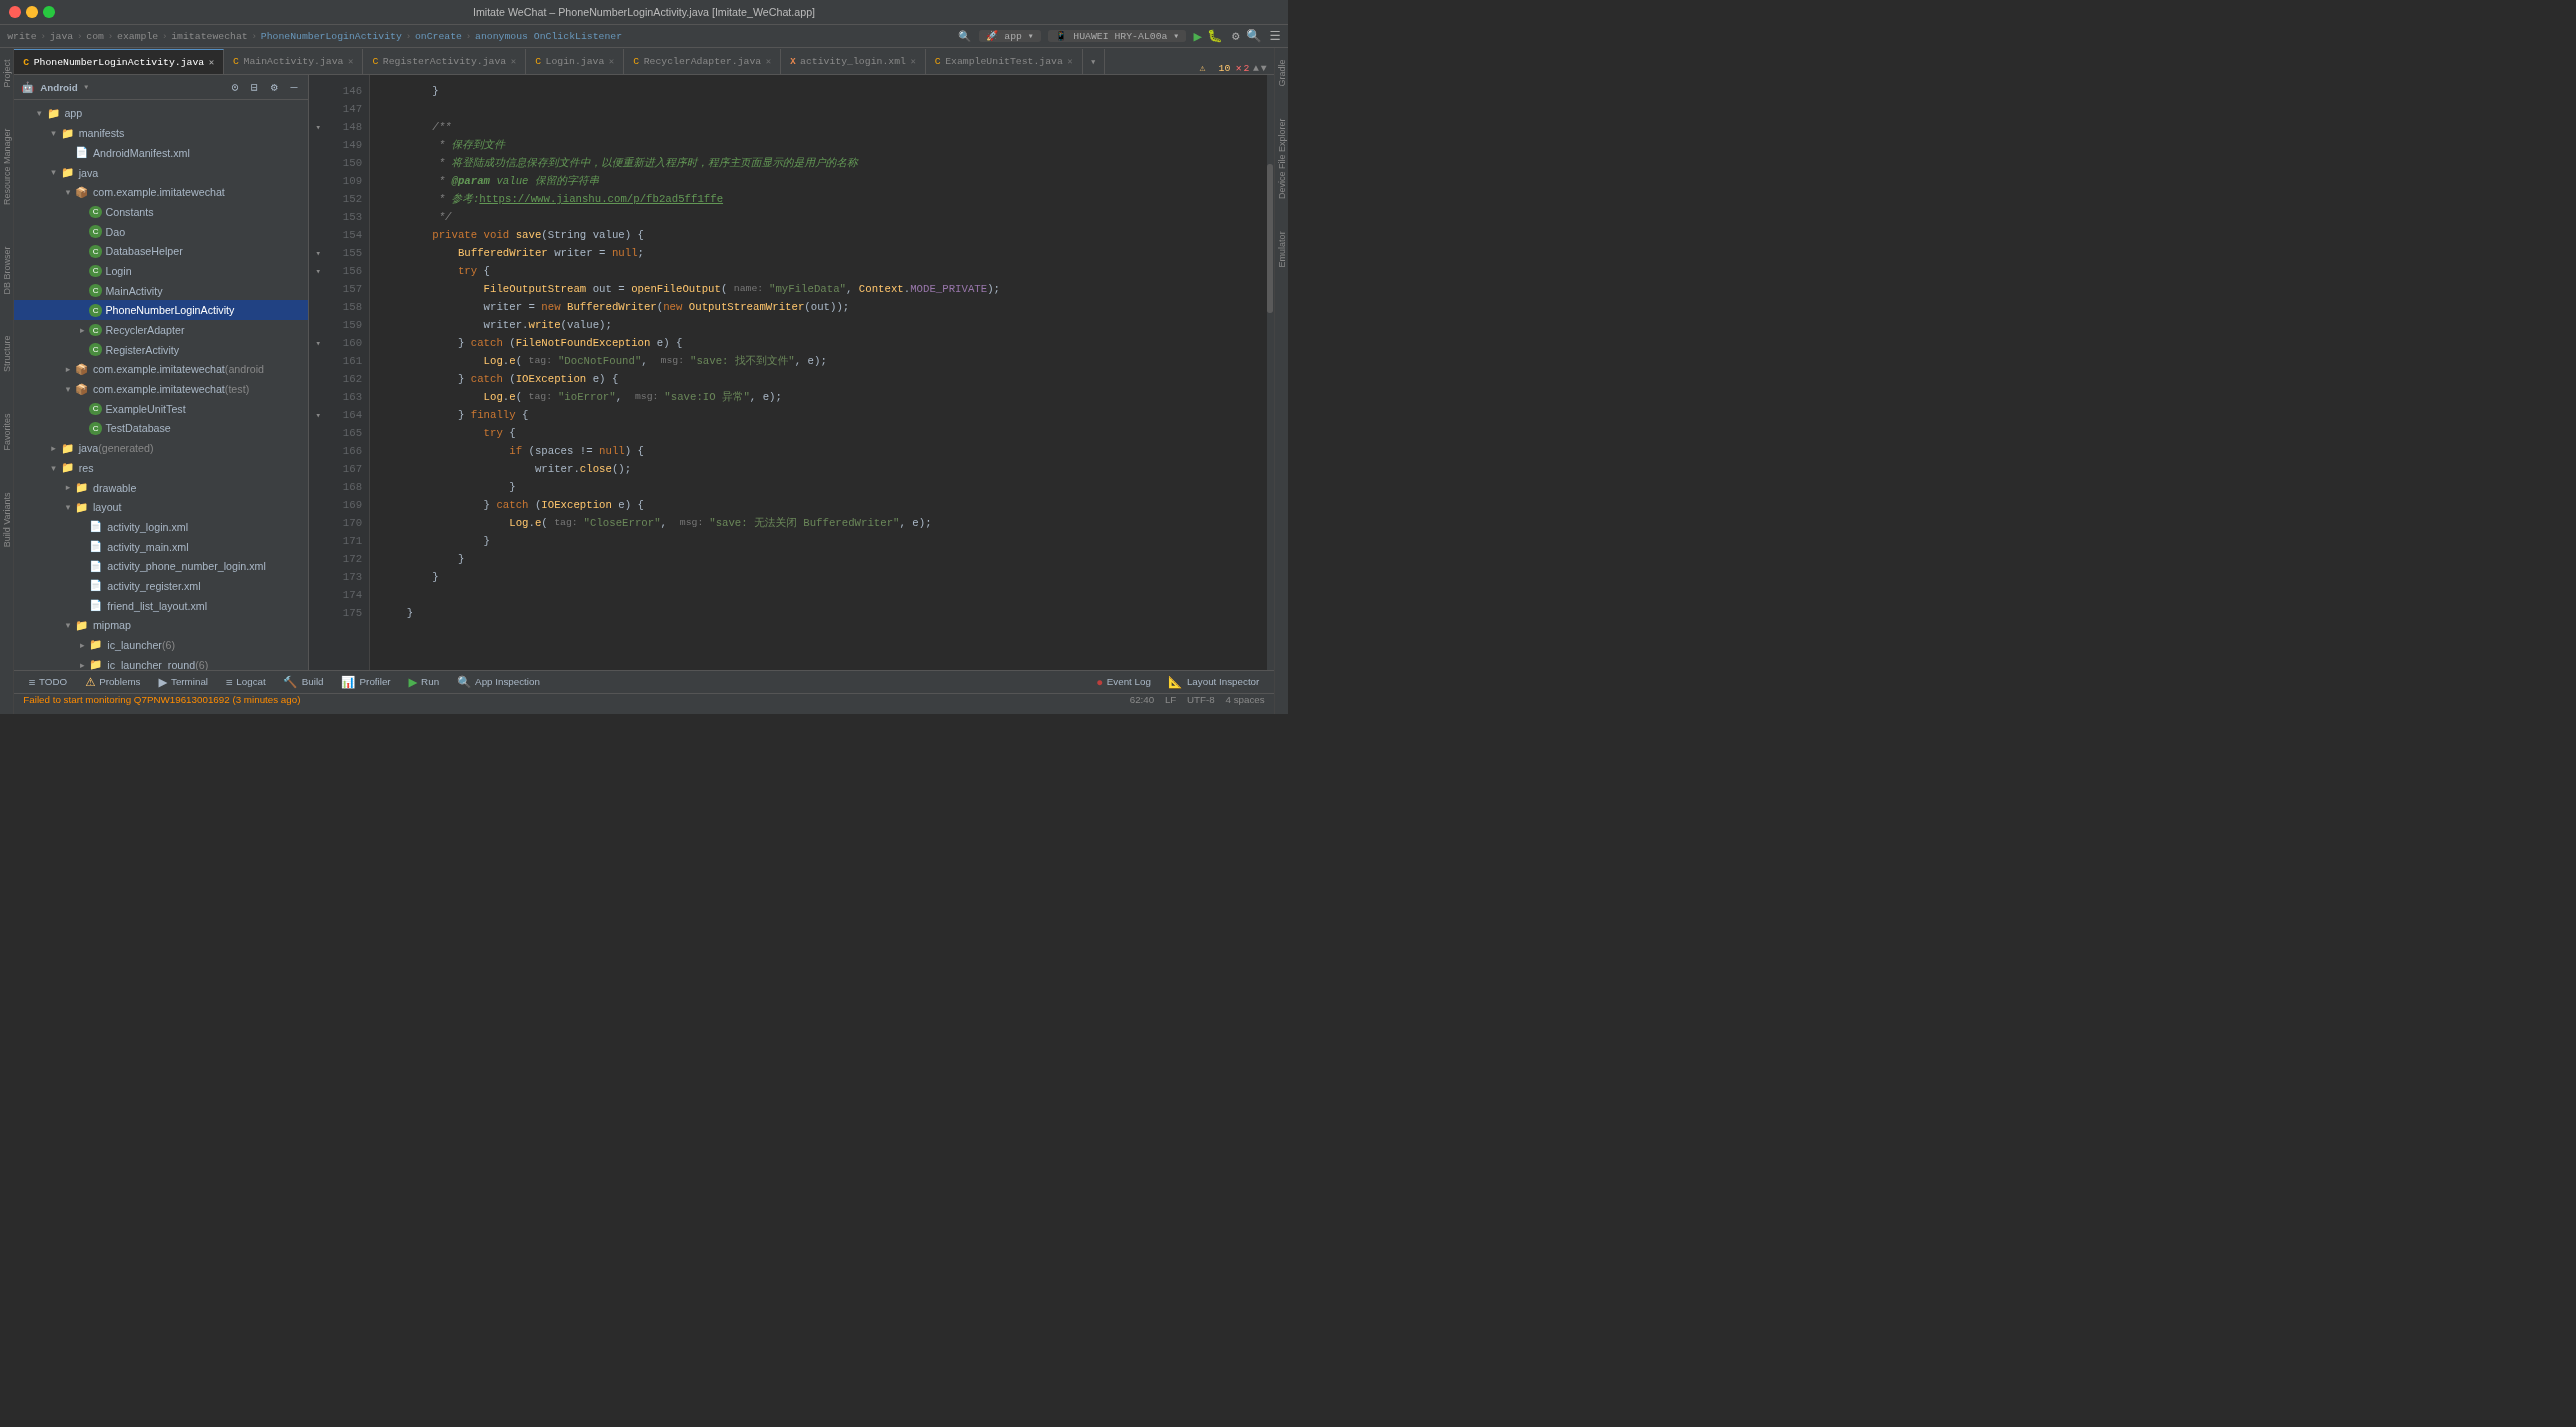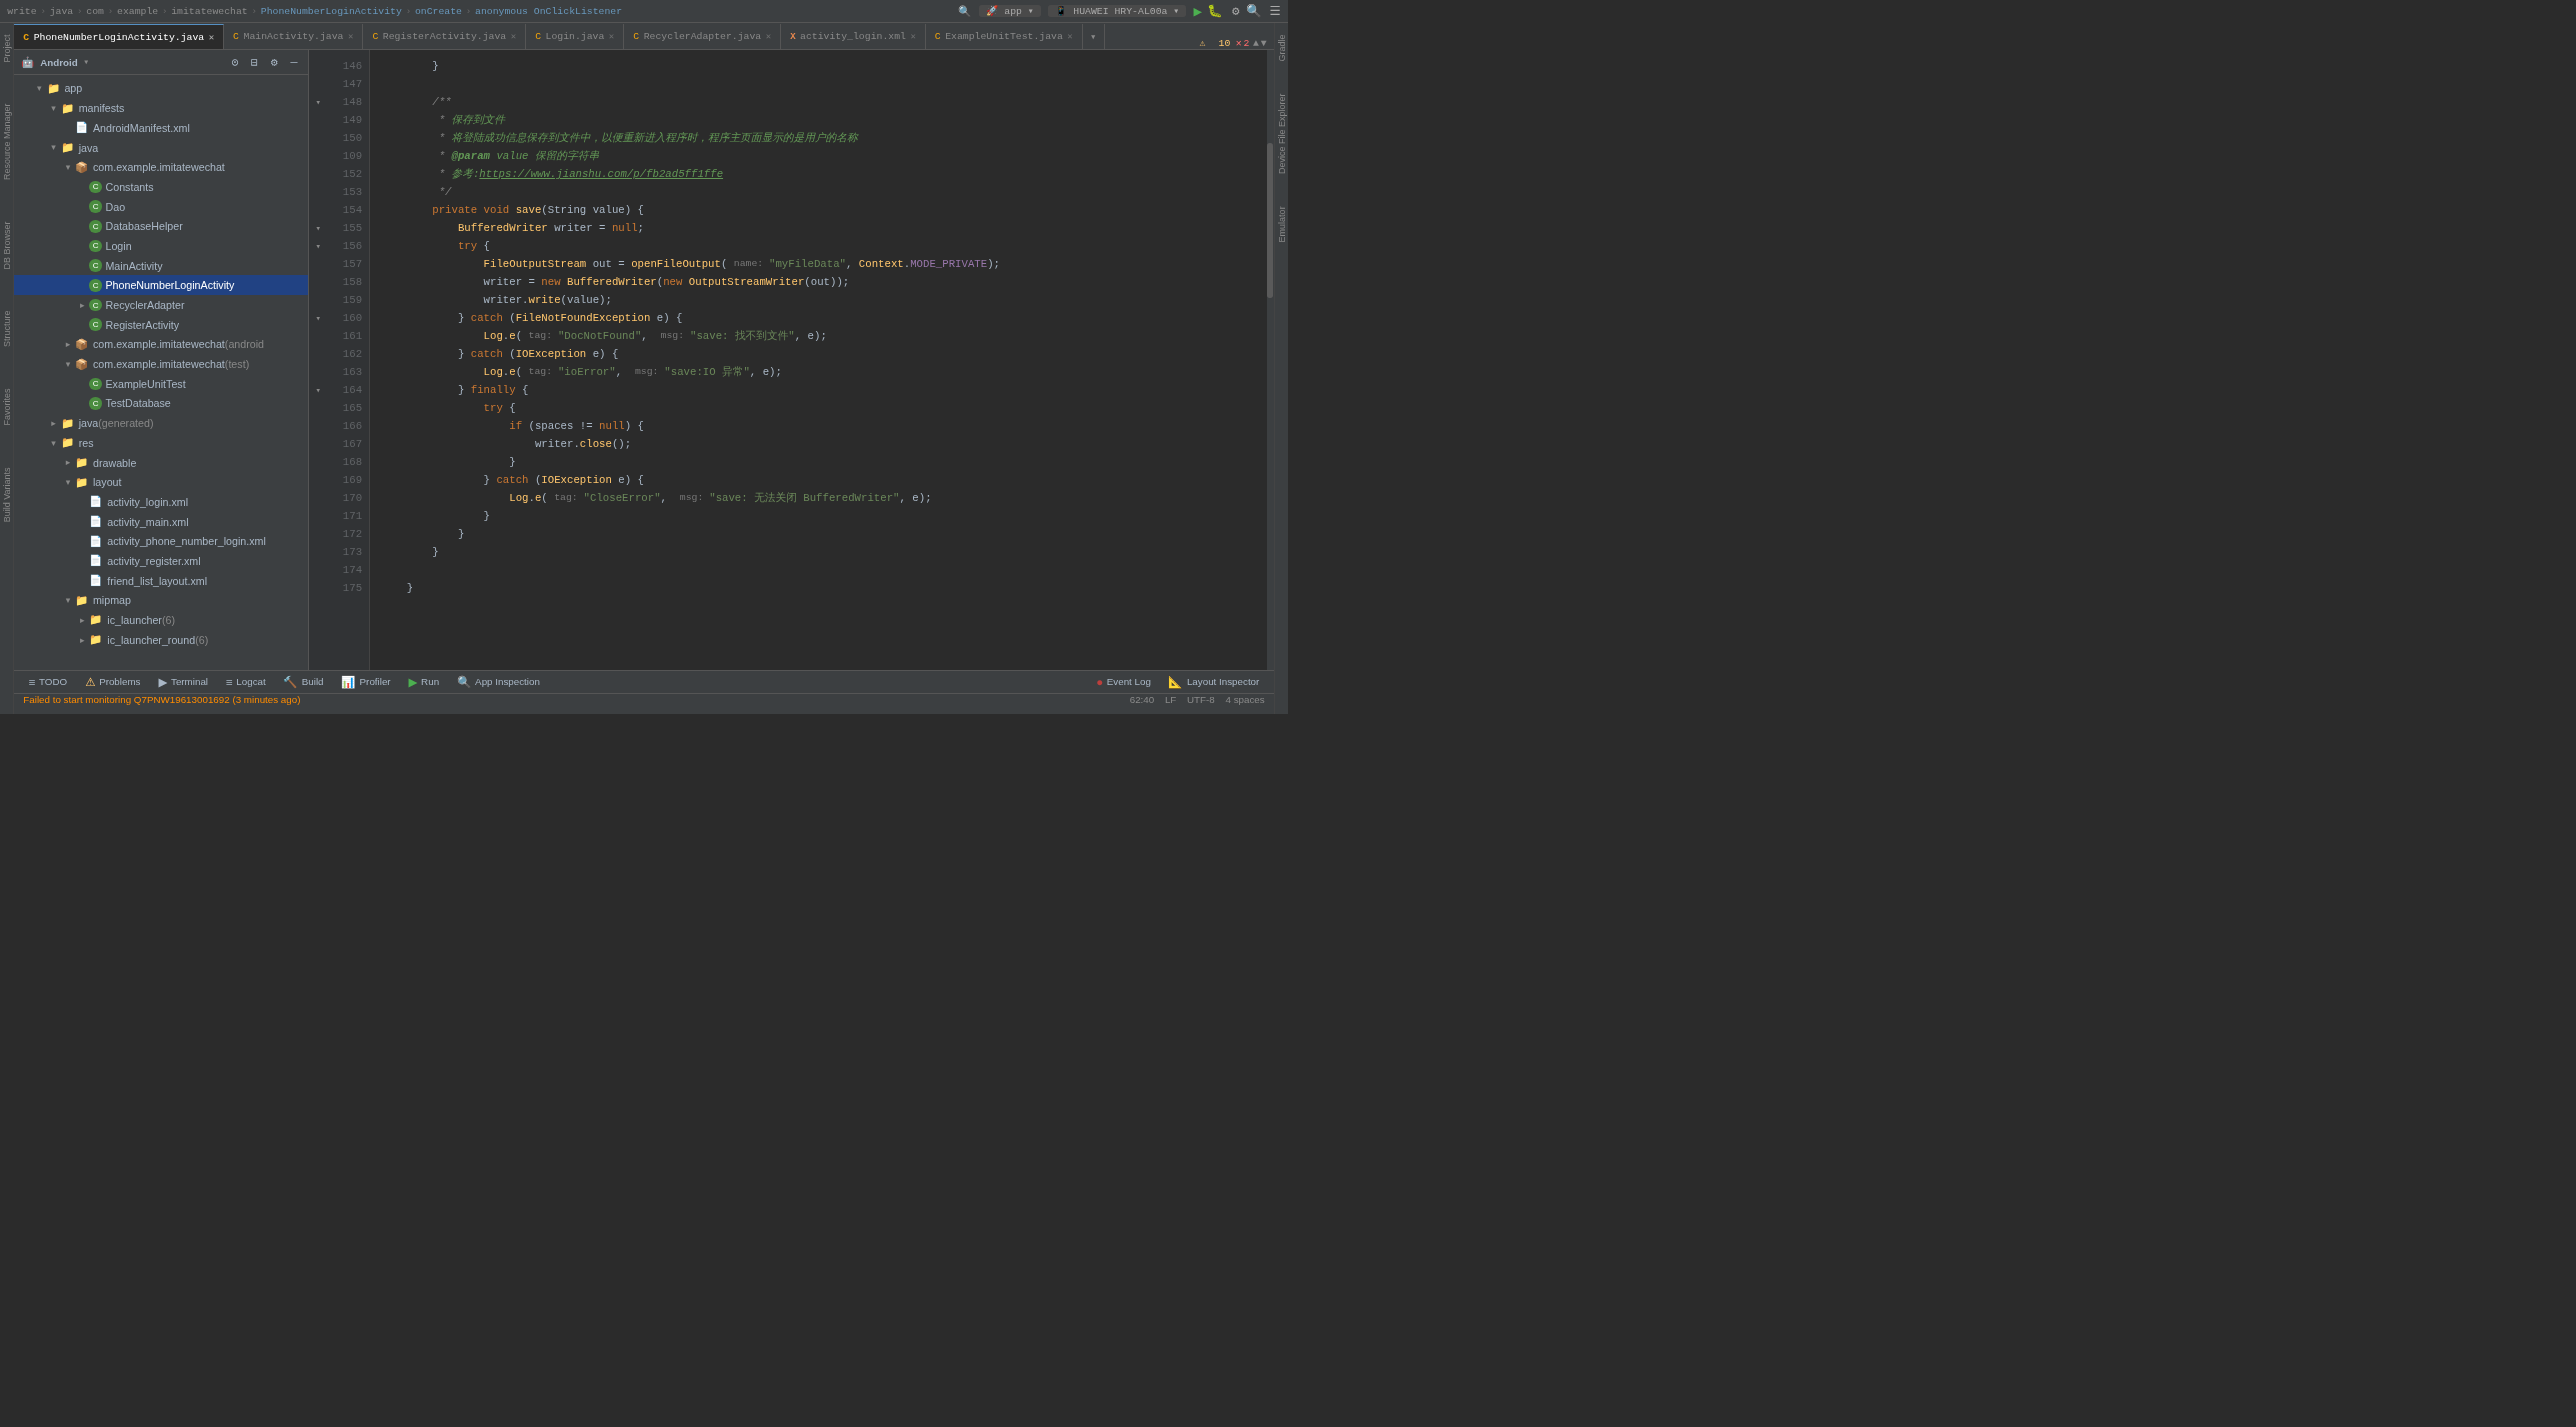--- a/index.html
+++ b/index.html
@@ -354,20 +354,28 @@
       display: flex;
       flex: 1;
       overflow: hidden;
     }
   </style>
 </head>
 <body>
 
 <div id="full-layout">
 
+  <div id="title-bar">
+    <div id="window-controls">
+      <span class="window-btn btn-close"></span>
+      <span class="window-btn btn-minimize"></span>
+      <span class="window-btn btn-maximize"></span>
+    </div>
+    <span id="title-text">Imitate WeChat – PhoneNumberLoginActivity.java [Imitate_WeChat.app]</span>
+  </div>
 
   <div id="breadcrumb-bar">
     <span class="breadcrumb-item">write</span>
     <span class="breadcrumb-sep">›</span>
     <span class="breadcrumb-item">java</span>
     <span class="breadcrumb-sep">›</span>
     <span class="breadcrumb-item">com</span>
     <span class="breadcrumb-sep">›</span>
     <span class="breadcrumb-item">example</span>
     <span class="breadcrumb-sep">›</span>
@@ -832,21 +840,21 @@
 
               <div class="code-line">
                 <span class="comment">         * </span><span class="comment" style="color:#629755;">将登陆成功信息保存到文件中，以便重新进入程序时，程序主页面显示的是用户的名称</span>
               </div>
 
               <div class="code-line">
                 <span class="comment">         * </span><span style="color:#629755;font-style:italic;font-weight:bold;">@param</span><span class="comment" style="color:#629755;"> value </span><span class="comment" style="color:#629755;">保留的字符串</span>
               </div>
 
               <div class="code-line">
-                <span class="comment">         * </span><span class="comment" style="color:#629755;">参考:</span><span style="color:#629755;font-style:italic;text-decoration:underline;text-align:center;">https://www.jianshu.com/p/fb2ad5ff1ffe</span>
+                <span class="comment">         * </span><span class="comment" style="color:#629755;">参考:</span><span style="color:#629755;text-decoration:underline;text-align:center;">https://www.jianshu.com/p/fb2ad5ff1ffe</span>
               </div>
 
               <div class="code-line">
                 <span class="comment">         */</span>
               </div>
 
               <div class="code-line">
                 <span class="kw">        private </span><span class="kw">void </span><span class="method">save</span><span style="color:#a9b7c6;">(</span><span style="color:#a9b7c6;">String value</span><span style="color:#a9b7c6;">) {</span>
               </div>
 

